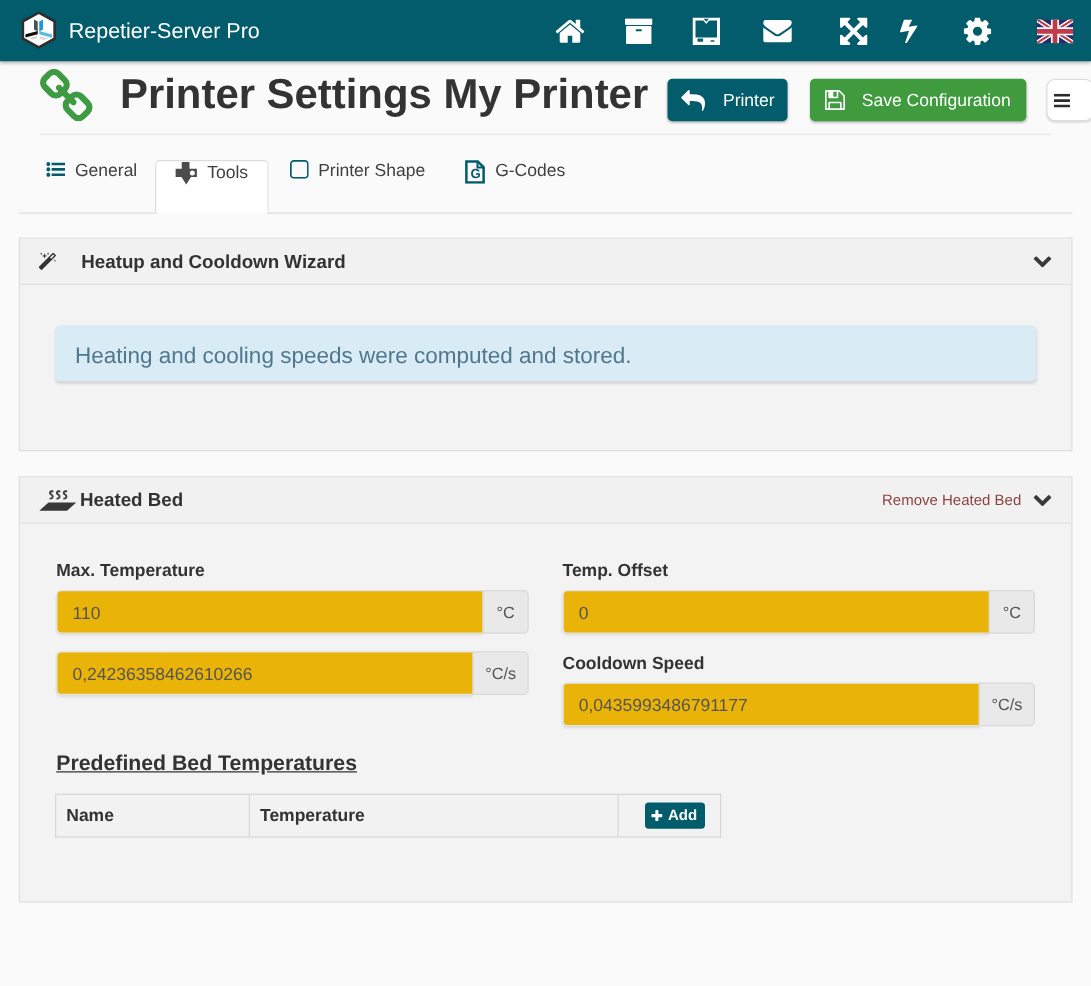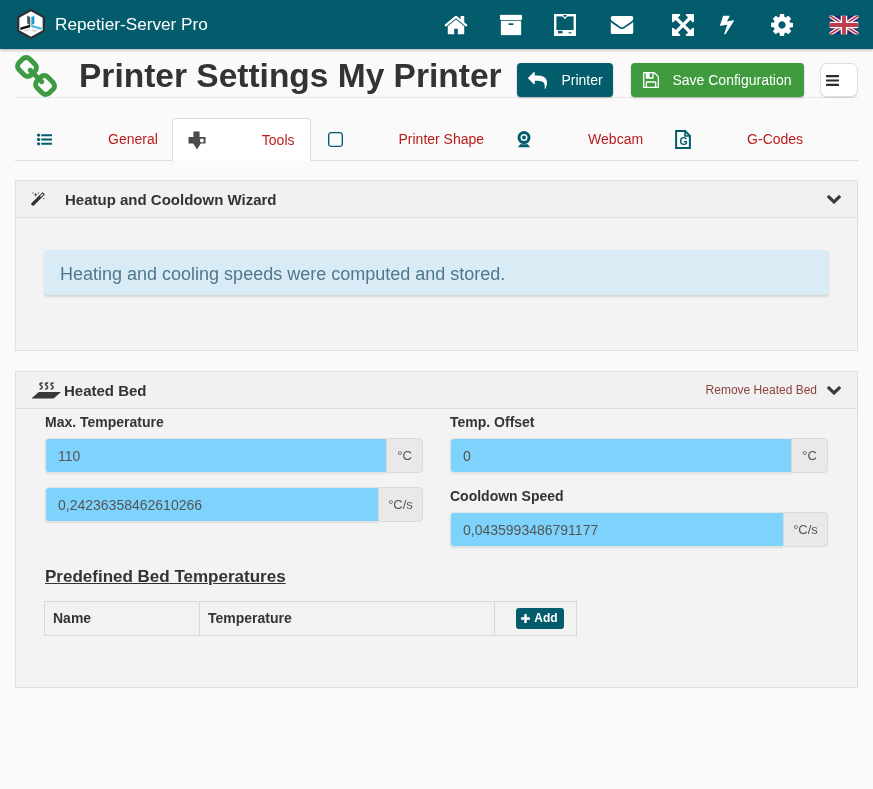--- a/index.html
+++ b/index.html
@@ -1,49 +1,49 @@
 <!DOCTYPE html>
 <html><head><meta charset="utf-8"><style>
 * { box-sizing: border-box; margin:0; padding:0; }
 html,body { width:873px; height:789px; overflow:hidden; }
 body { font-family:"Liberation Sans",sans-serif; background:#fafafa; }
 .nav { position:relative; height:49px; background:#035C6C; box-shadow:0 1px 3px rgba(0,0,0,.3); }
 .brand-logo { position:absolute; left:17px; top:9px; }
 .brand-text { position:absolute; left:55px; top:0; line-height:48px; font-size:17.2px; color:#fff; }
 .nico { position:absolute; top:50%; transform:translate(-50%,-50%); display:flex; }
-.pagehead { position:relative; height:49px; margin:0 15px; border-bottom:1px solid #e7e7e7; }
+.pagehead { position:relative; height:59px; margin:0 32px; border-bottom:1px solid #e7e7e7; }
 .chain { position:absolute; left:-1px; top:6px; }
 .ptitle { position:absolute; left:64px; top:9px; font-size:33.5px; font-weight:bold; color:#333; line-height:36px; }
 .btn { position:absolute; top:14px; height:34px; border-radius:4px; display:flex; align-items:center; justify-content:center; color:#fff; font-size:14px; box-shadow:0 1px 2px rgba(0,0,0,.25); }
 .btn-printer { left:502px; width:96px; background:#035C6C; }
 .btn-save { left:616px; width:173px; background:#3F9B3E; }
 .btn-menu { left:805px; width:38px; background:#fff; border:1px solid #ddd; border-radius:7px; box-shadow:0 1px 1px rgba(0,0,0,.1); }
 .btn svg { margin-right:13px; }
 .tabs { display:flex; align-items:flex-end; margin:0 15px; height:63px; border-bottom:1px solid #ddd; }
-.tab { height:42px; padding:0 15px; margin-right:2px; display:flex; align-items:center; font-size:14px; color:#b91c1c;gap:48px; }
+.tab { height:42px; padding:0 15px; margin-right:2px; display:flex; align-items:flex-start; font-size:14px; color:#404040; }
 .tab:first-child { margin-left:7px; padding-right:12px; }
 .tab-webcam svg { margin-right:12px; }
 .tab-rescue svg { margin-right:10px; }
 .tab svg { margin-right:8px; }
 .tab.active { background:#fff; border:1px solid #ddd; border-bottom:0; margin-bottom:-1px; height:43px; border-radius:4px 4px 0 0; }
 .panel { margin:19px 15px 0; border:1px solid #e0e0e0; border-radius:0; background:#f3f3f3; }
 .phead { height:37px; border-bottom:1px solid #ddd; background:#f1f1f1; display:flex; align-items:center; padding:0 15px; border-radius:4px 4px 0 0; font-size:15px; font-weight:bold; color:#333; }
 .pbody1 { padding:32px 28px 55px; }
 .alert { background:#d9ecf6; border-radius:4px; color:#50778d; font-size:18px; padding:15px 16px 11px; line-height:19px; box-shadow:0 2px 2px rgba(0,0,0,.12); }
 .spacer { flex:1; }
 .remove { color:#8d4440; font-size:12px; font-weight:normal; margin-right:9px; }
 .pbody2 { padding:0 29px 51px; }
 .bed { margin:47px 0 0 -2px; font-size:26px; font-weight:bold; line-height:27px; color:#333; }
 .frow { display:flex; justify-content:space-between; }
-.r1 { margin-top:4px; }
+.r1 { margin-top:28px; }
 .r2 { margin-top:14px; }
 .fcol { flex:0 0 378px; }
 .flabel { font-size:14px; font-weight:bold; line-height:18px; color:#333; margin-bottom:7px; }
 .ig { display:flex; height:35px; }
-.iv { flex:1; background:#7dd3fc; border:1px solid #e4e4e4; border-right:0; border-radius:4px 0 0 4px; display:flex; align-items:center; padding-left:12px; font-size:14px; color:#555; box-shadow:0 1px 2px rgba(0,0,0,.1); }
+.iv { flex:1; background:#eab308; border:1px solid #e4e4e4; border-right:0; border-radius:4px 0 0 4px; display:flex; align-items:center; padding-left:12px; font-size:14px; color:#555; box-shadow:0 1px 2px rgba(0,0,0,.1); }
 .ia { background:#e9e9e9; border:1px solid #d9d9d9; border-radius:0 4px 4px 0; display:flex; align-items:center; justify-content:center; font-size:13px; color:#555; }
 .h3 { margin:20px 0 0; font-size:17px; font-weight:bold; line-height:20px; color:#333;text-decoration:underline; }
 table { margin-top:13.5px; margin-left:-1px; border-collapse:collapse; }
 th { border:1px solid #d8d8d8; background:#f2f2f2; height:34px; text-align:left; padding-left:8px; font-size:14px; color:#333; }
 .addbtn { width:48px; height:21px; margin:0 auto; background:#035C6C; border-radius:3px; color:#fff; font-size:12px; display:flex; align-items:center; justify-content:center; }
 .addbtn svg { margin-right:4px; }
 </style></head><body>
 
 <div class="nav">
   <span class="brand-logo"><svg width="28" height="30" viewBox="0 0 28 30">
@@ -143,28 +143,20 @@
       <svg width="18" height="19" viewBox="0 0 18 19">
 <path fill-rule="evenodd" fill="#4b4b4b" d="M5.4 0.5 H11.6 V6 H17.5 V12.6 H12.8 L12.8 12.6 L9 18.6 L5.2 12.6 H0.5 V6 H5.4 Z M13.9 7.4 A2 2 0 1 0 13.9 11.4 A2 2 0 1 0 13.9 7.4 Z"></path>
 </svg>
       <span>Tools</span>
     </div>
   <div class="tab">
       <svg style="" width="15" height="15" viewBox="0 -1408 1408 1408" preserveAspectRatio="xMidYMid meet">
         <path transform="scale(1,-1)" fill="#035C6C" d="M1120 1280H288Q222 1280 175.0 1233.0Q128 1186 128 1120V288Q128 222 175.0 175.0Q222 128 288 128H1120Q1186 128 1233.0 175.0Q1280 222 1280 288V1120Q1280 1186 1233.0 1233.0Q1186 1280 1120 1280ZM1408 1120V288Q1408 169 1323.5 84.5Q1239 0 1120 0H288Q169 0 84.5 84.5Q0 169 0 288V1120Q0 1239 84.5 1323.5Q169 1408 288 1408H1120Q1239 1408 1323.5 1323.5Q1408 1239 1408 1120Z"></path>
       </svg>
       <span>Printer Shape</span>
-    </div>
-  <div class="tab tab-webcam">
-      <svg width="16" height="17" viewBox="0 0 16 17">
-<circle cx="8" cy="6.6" r="5" fill="none" stroke="#035C6C" stroke-width="3"></circle>
-<circle cx="8" cy="6.6" r="2" fill="#035C6C"></circle>
-<path d="M4.2 13.2 H11.8 L14 16.2 H2 Z" fill="#035C6C"></path>
-</svg>
-      <span>Webcam</span>
     </div>
   <div class="tab">
       <svg width="16" height="19" viewBox="0 0 16 19">
 <path d="M1.1 1.1 H10.2 L14.9 5.8 V17.9 H1.1 Z" fill="none" stroke="#035C6C" stroke-width="2"></path>
 <path d="M10 1 V6 H15" fill="none" stroke="#035C6C" stroke-width="1.6"></path>
 <text x="4.4" y="14.6" font-family="Liberation Sans,sans-serif" font-size="10.5" font-weight="bold" fill="#035C6C">G</text>
 </svg>
       <span>G-Codes</span>
     </div>
 </div>

